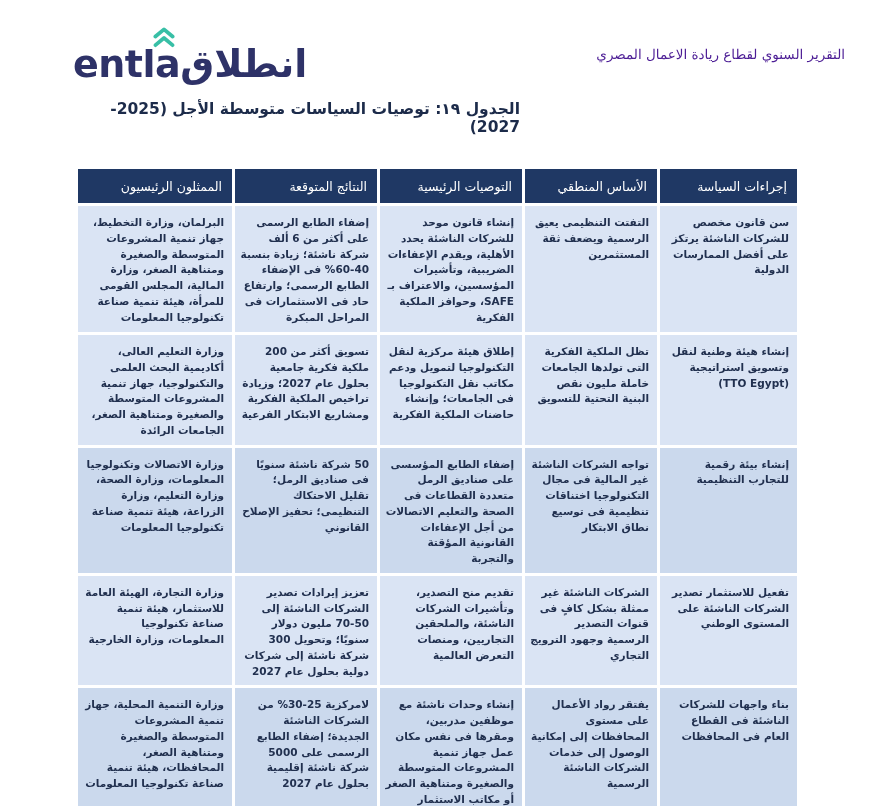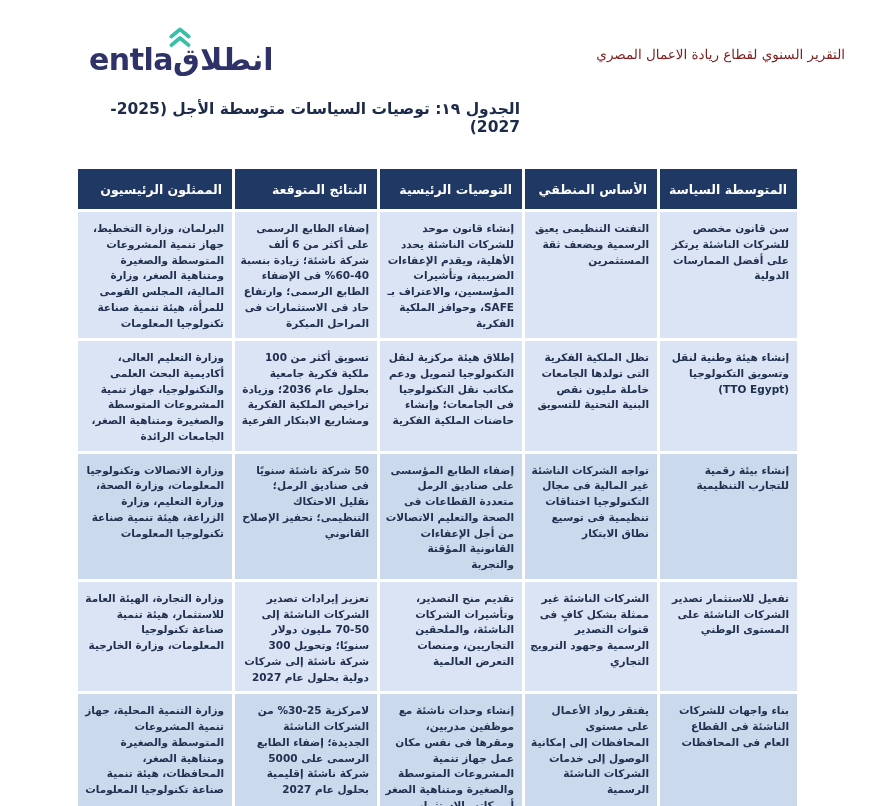--- a/index.html
+++ b/index.html
@@ -4,47 +4,47 @@
 <style>
   * { margin:0; padding:0; box-sizing:border-box; }
   html,body { background:#ffffff; }
   body {
     width:873px; height:806px; position:relative; overflow:hidden;
     font-family:"DejaVu Sans", sans-serif; color:#1e2c50;
   }
   
   .logo {
     position:absolute; left:73px; top:42px;
-    font-weight:bold; font-size:30px; color:#2e3268;
-    letter-spacing:-0.5px; white-space:nowrap; direction:ltr;margin-left:16px;
+    font-weight:bold; font-size:38px; color:#2e3268;
+    letter-spacing:-0.5px; white-space:nowrap; direction:ltr;
   }
   .logo .chevrons {
     position:absolute; left:79px; top:-15px; width:24px; height:21px;
   }
   .report-title {
     position:absolute; right:28px; top:46px;
     direction:rtl; text-align:right;
-    font-family:"DejaVu Serif", serif; font-size:13.5px; color:#7f1d1d;margin-left:39px;
+    font-family:"DejaVu Serif", serif; font-size:13.5px; color:#4c1d95;margin-left:39px;
   }
   .table-title {
     position:absolute; left:65px; top:100px; width:455px;
     direction:rtl; text-align:right;
     font-weight:bold; font-size:15.5px; color:#1c2b4a;
   }
   
   table.policy {
     position:absolute; left:75px; top:166px;
     border-collapse:separate; border-spacing:3px;
     table-layout:fixed; width:725px;
   }
   table.policy th {
     background:#1f3864; color:#ffffff;
-    font-size:12.5px; font-weight:bold;
+    font-size:12.5px; font-weight:normal;
     text-align:right; vertical-align:middle;
-    padding:6px 10px 6px 4px; height:40px;
+    padding:6px 10px 6px 4px; height:34px;
   }
   table.policy td {
     background:#dae4f4;
     font-size:10.5px; font-weight:bold; line-height:1.5;
     text-align:right; vertical-align:top;
     padding:9px 8px 6px 5px; color:#21304f;
   }
   table.policy tbody tr:nth-child(3) td,
   table.policy tbody tr:nth-child(5) td { background:#cbd9ed; }
   tr.r1 { height:126px; } tr.r2 { height:100px; }
@@ -68,40 +68,40 @@
 <table class="policy" dir="rtl">
   <colgroup>
     <col style="width:137px">
       <col style="width:132px">
       <col style="width:142px">
     <col style="width:142px">
       <col style="width:154px">
   </colgroup>
   <thead>
     <tr>
-      <th>المتوسطة السياسة</th>
+      <th>إجراءات السياسة</th>
       <th>الأساس المنطقي</th>
       <th>التوصيات الرئيسية</th>
       <th>النتائج المتوقعة</th>
       <th>الممثلون الرئيسيون</th>
     </tr>
   </thead>
   <tbody>
     <tr class="r1">
       <td>سن قانون مخصص للشركات الناشئة يرتكز على أفضل الممارسات الدولية</td>
       <td>التفتت التنظيمى يعيق الرسمية ويضعف ثقة المستثمرين</td>
       <td>إنشاء قانون موحد للشركات الناشئة يحدد الأهلية، ويقدم الإعفاءات الضريبية، وتأشيرات المؤسسين، والاعتراف بـ SAFE، وحوافز الملكية الفكرية</td>
       <td>إضفاء الطابع الرسمى على أكثر من 6 ألف شركة ناشئة؛ زيادة بنسبة 40-60% فى الإضفاء الطابع الرسمى؛ وارتفاع حاد فى الاستثمارات فى المراحل المبكرة</td>
       <td>البرلمان، وزارة التخطيط، جهاز تنمية المشروعات المتوسطة والصغيرة ومتناهية الصغر، وزارة المالية، المجلس القومى للمرأة، هيئة تنمية صناعة تكنولوجيا المعلومات</td>
     </tr>
     <tr class="r2">
-      <td>إنشاء هيئة وطنية لنقل وتسويق التكنولوجيا (TTO Egypt)</td>
+      <td>إنشاء هيئة وطنية لنقل وتسويق استراتيجية (TTO Egypt)</td>
       <td>تظل الملكية الفكرية التى تولدها الجامعات خاملة مليون نقص البنية التحتية للتسويق</td>
       <td>إطلاق هيئة مركزية لنقل التكنولوجيا لتمويل ودعم مكاتب نقل التكنولوجيا فى الجامعات؛ وإنشاء حاضنات الملكية الفكرية</td>
-      <td>تسويق أكثر من 100 ملكية فكرية جامعية بحلول عام 2036؛ وزيادة تراخيص الملكية الفكرية ومشاريع الابتكار الفرعية</td>
+      <td>تسويق أكثر من 200 ملكية فكرية جامعية بحلول عام 2027؛ وزيادة تراخيص الملكية الفكرية ومشاريع الابتكار الفرعية</td>
       <td>وزارة التعليم العالى، أكاديمية البحث العلمى والتكنولوجيا، جهاز تنمية المشروعات المتوسطة والصغيرة ومتناهية الصغر، الجامعات الرائدة</td>
     </tr>
     <tr class="r3">
       <td>إنشاء بيئة رقمية للتجارب التنظيمية</td>
       <td>تواجه الشركات الناشئة غير المالية فى مجال التكنولوجيا اختناقات تنظيمية فى توسيع نطاق الابتكار</td>
       <td>إضفاء الطابع المؤسسى على صناديق الرمل متعددة القطاعات فى الصحة والتعليم الاتصالات من أجل الإعفاءات القانونية المؤقتة والتجربة</td>
       <td>50 شركة ناشئة سنويًا فى صناديق الرمل؛ تقليل الاحتكاك التنظيمى؛ تحفيز الإصلاح القانوني</td>
       <td>وزارة الاتصالات وتكنولوجيا المعلومات، وزارة الصحة، وزارة التعليم، وزارة الزراعة، هيئة تنمية صناعة تكنولوجيا المعلومات</td>
     </tr>
     <tr class="r4">

